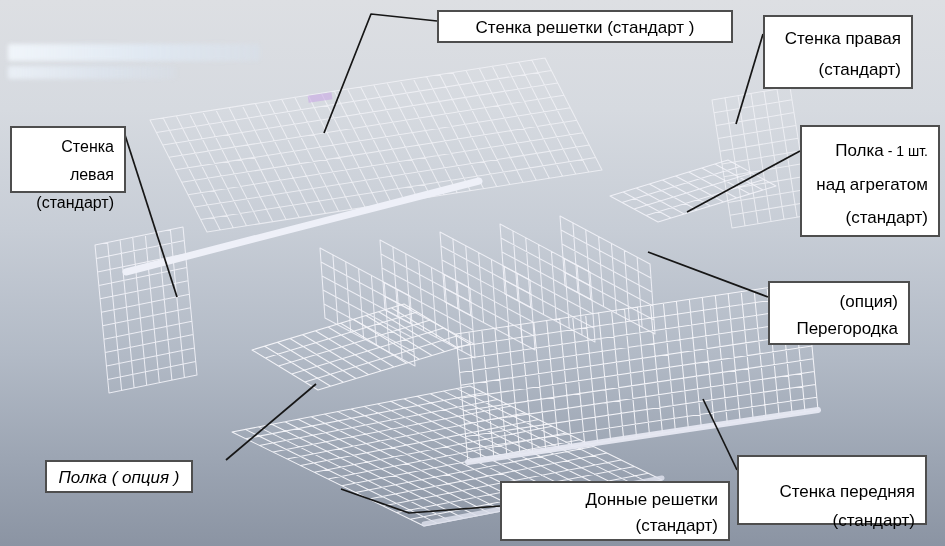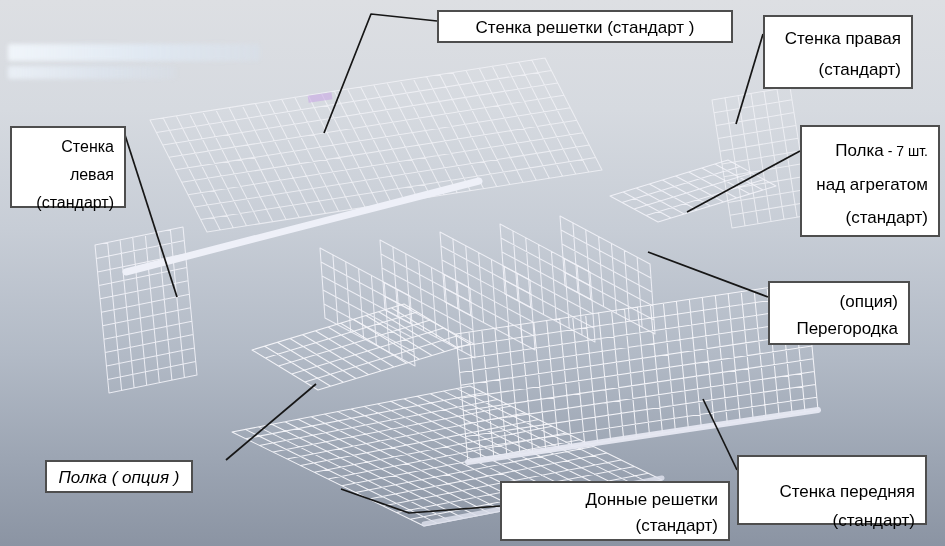--- a/index.html
+++ b/index.html
@@ -26,21 +26,21 @@
   }
   .label .ln { display:block; }
   #label-back-wall   { left:437px; top:10px;  width:296px; height:33px; text-align:center; line-height:24px; }
   #label-right-wall  { left:763px; top:15px;  width:150px; height:74px; padding-top:6px; line-height:31px; }
   #label-shelf-over-unit { left:800px; top:125px; width:140px; height:112px; padding-top:7px; line-height:33px; }
   #label-shelf-over-unit .small { font-size:14px; margin-left:4px; }
   #label-partition   { left:768px; top:281px; width:142px; height:64px; padding-top:5px; line-height:27px; }
   #label-front-wall  { left:737px; top:455px; width:190px; height:70px; padding-top:20px; line-height:29px; }
   #label-bottom-grids{ left:500px; top:481px; width:230px; height:60px; padding-top:4px; line-height:26px; }
   #label-shelf-option{ left:45px;  top:460px; width:148px; height:33px; text-align:center; line-height:24px;font-style:italic; }
-  #label-left-wall   { left:10px;  top:126px; width:116px; height:82px; padding-top:5px; line-height:28px; font-size:16px; }
+  #label-left-wall   { left:10px;  top:126px; width:116px; height:67px; padding-top:5px; line-height:28px; font-size:16px; }
 </style>
 </head>
 <body>
 
 <div class="stage">
 
   <div class="wm wm1"></div>
   <div class="wm wm2"></div>
 
   <svg class="scene" width="945" height="546" viewBox="0 0 945 546">
@@ -105,21 +105,21 @@
   <div class="label" id="label-back-wall">
     <span class="ln">Стенка решетки (стандарт )</span>
   </div>
 
   <div class="label" id="label-right-wall">
     <span class="ln">Стенка правая</span>
     <span class="ln">(стандарт)</span>
   </div>
 
   <div class="label" id="label-shelf-over-unit">
-    <span class="ln"><span>Полка</span><span class="small">- 7 шт.</span></span>
+    <span class="ln"><span>Полка</span><span class="small">- 1 шт.</span></span>
     <span class="ln">над агрегатом</span>
     <span class="ln">(стандарт)</span>
   </div>
 
   <div class="label" id="label-partition">
     <span class="ln">(опция)</span>
     <span class="ln">Перегородка</span>
   </div>
 
   <div class="label" id="label-front-wall">

